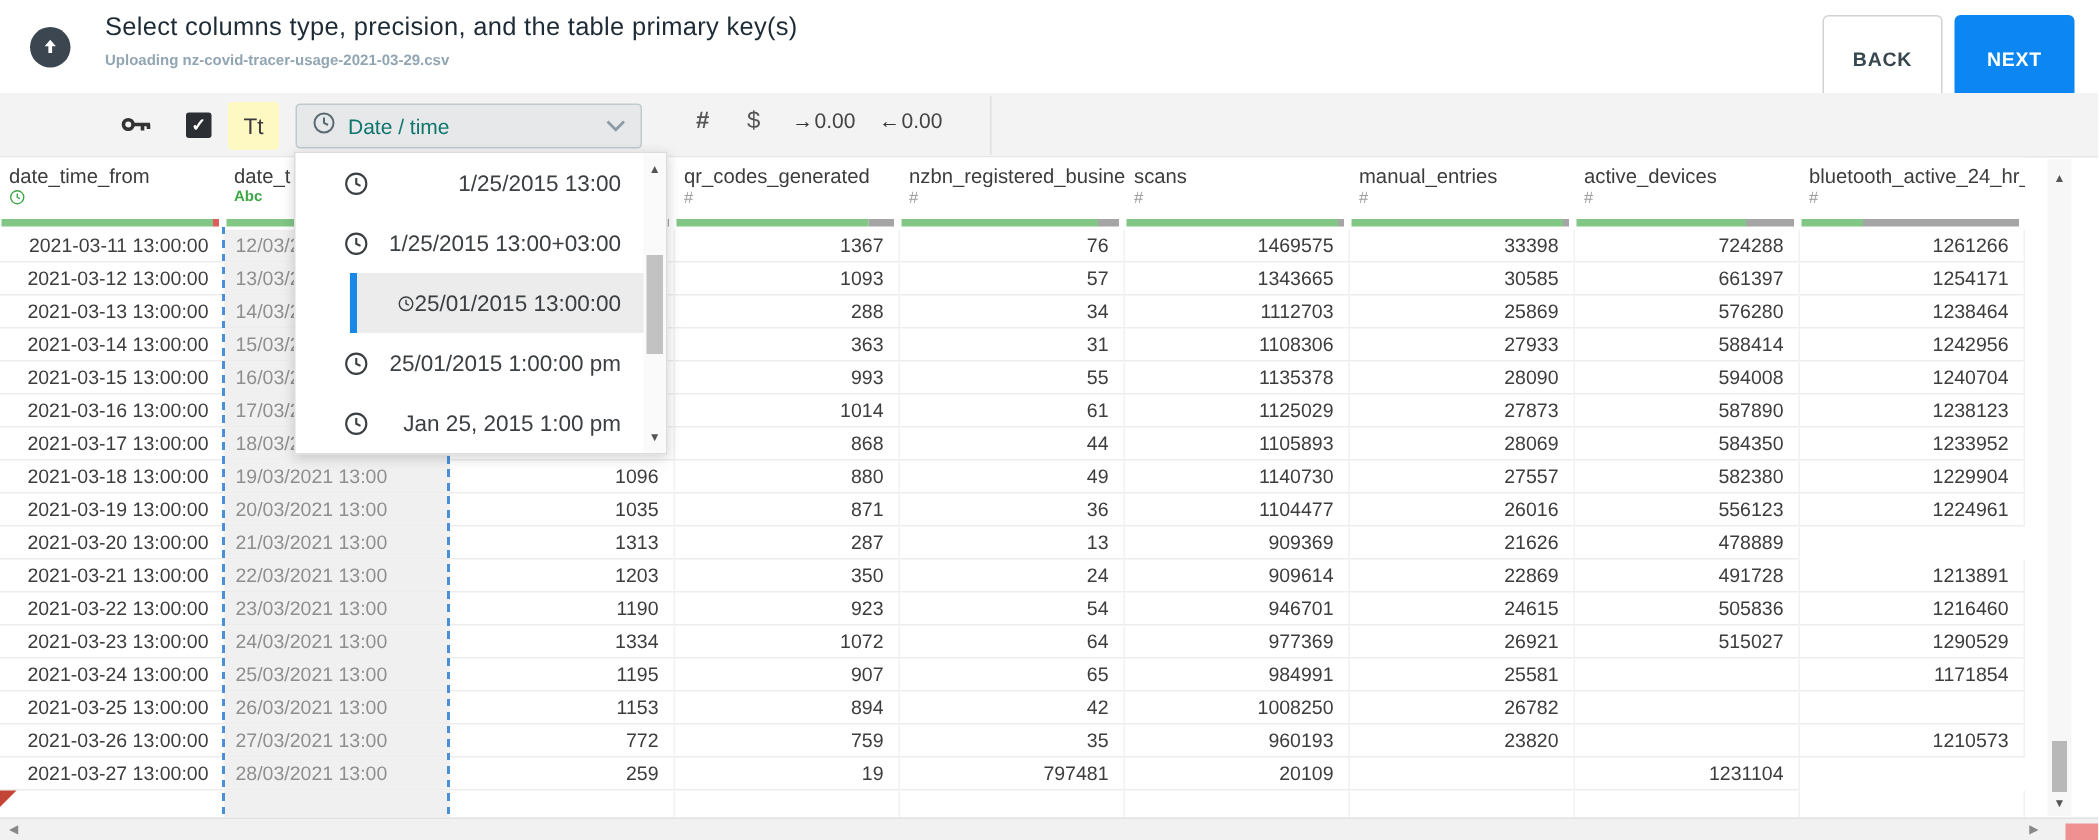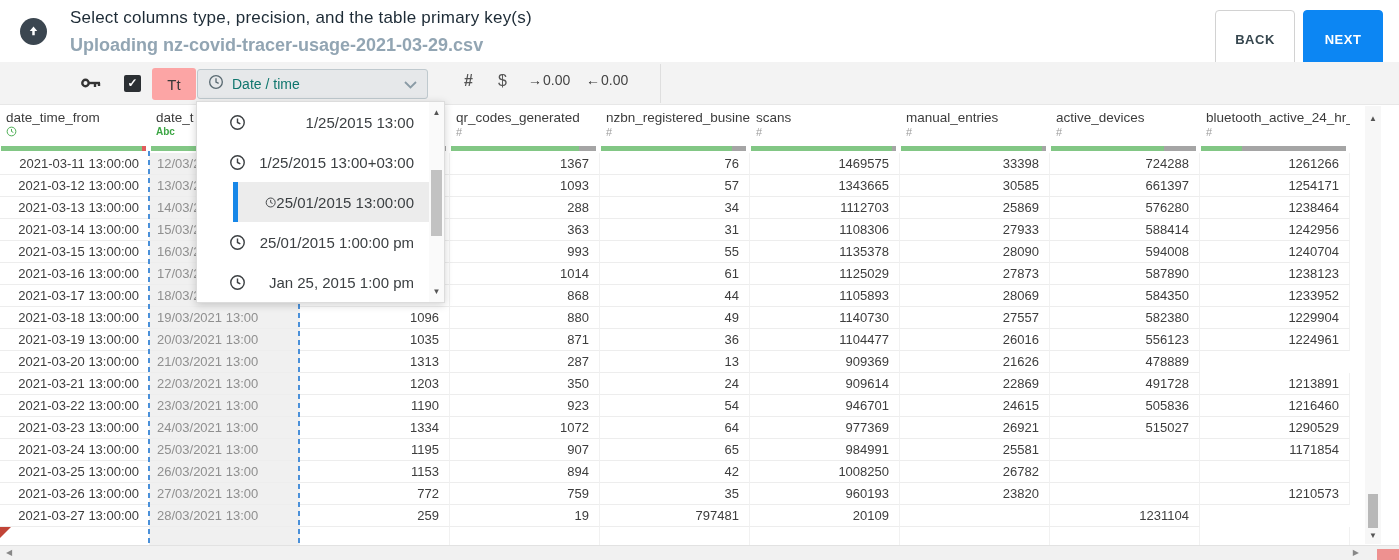--- a/index.html
+++ b/index.html
@@ -5,33 +5,33 @@
   * { margin:0; padding:0; box-sizing:border-box; }
   html,body { background:#fff; }
   .app { position:relative; width:1399px; height:560px; overflow:hidden;
          background:#fff; font-family:"Liberation Sans", sans-serif; }
 
   
   .hdr { position:absolute; left:0; top:0; width:100%; height:62px; background:#fff; }
   .upload-badge { position:absolute; left:20px; top:18px; width:27px; height:27px;
                   border-radius:50%; background:#3b4650; display:flex; align-items:center; justify-content:center; }
   .hdr-title { position:absolute; left:70px; top:8px; font-size:17px; font-weight:500; color:#1d2b36; letter-spacing:.2px; }
-  .hdr-sub   { position:absolute; left:70px; top:35px; font-size:18px; font-weight:600; color:#92a5b3; }
+  .hdr-sub   { position:absolute; left:70px; top:35px; font-size:10px; font-weight:600; color:#92a5b3; }
   .btn { position:absolute; top:10px; height:58px; width:80px; border-radius:4px; font-size:13px;
          font-weight:bold; letter-spacing:.5px; cursor:pointer; font-family:"Liberation Sans",sans-serif; }
   .btn.back { right:104px; background:#fff; border:1px solid #d2d2d2; color:#37474f; }
   .btn.next { right:16px;  background:#0c86f3; border:1px solid #0c86f3; color:#fff; }
 
   
   .toolbar { position:absolute; left:0; top:62px; width:100%; height:43px; background:#f3f3f3;
              border-bottom:1px solid #e7e7e7; }
   .key-ic { position:absolute; left:80px; top:13px; }
   .cbx { position:absolute; left:124px; top:13px; width:17px; height:17px; background:#2b2f33;
          border-radius:2px; color:#fff; font-size:12px; font-weight:bold; text-align:center; line-height:17px; cursor:pointer; }
-  .ttb { position:absolute; left:152px; top:6px; width:44px; height:32px; background:#fca5a5; border:none;
+  .ttb { position:absolute; left:152px; top:6px; width:34px; height:32px; background:#fef9c3; border:none;
          border-radius:3px; font-size:15px; color:#3a3a3a; cursor:pointer; font-family:"Liberation Sans",sans-serif; }
   .sel-box { position:absolute; left:197px; top:7px; width:231px; height:30px; background:#e6e8ea;
              border:1px solid #bfc9ce; border-radius:3px; display:flex; align-items:center; padding:0 10px; cursor:pointer; }
   .sel-box .lbl { font-size:14px; color:#0f766e; margin-left:8px; flex:1; }
   .tool { position:absolute; top:10px; font-size:16px; color:#555; cursor:pointer; }
   .tool.hash { left:464px; font-weight:bold; }
   .tool.dollar { left:498px; }
   .tool.dec { font-size:14px; color:#444; }
   .tool.dec .arr { color:#333; margin-right:1px; }
   .dec1 { left:528px; }

